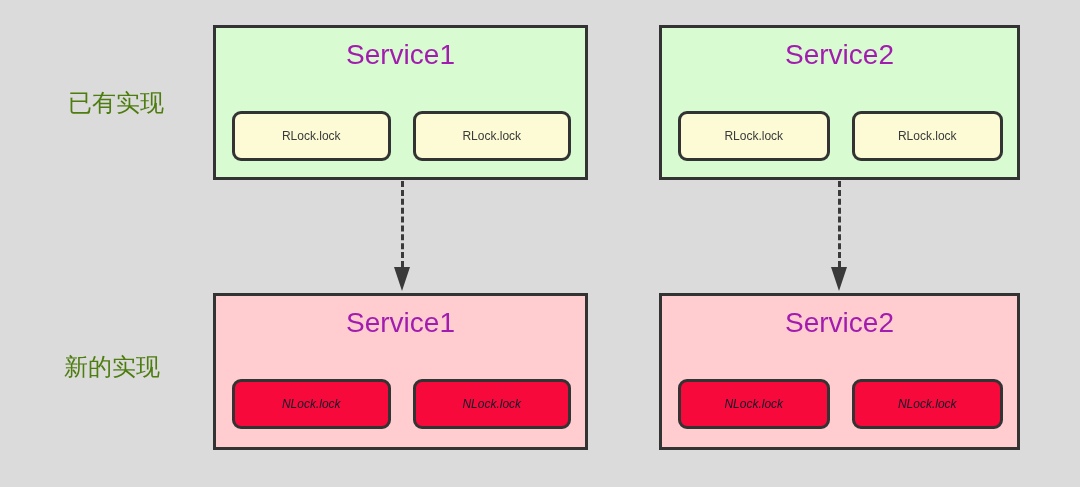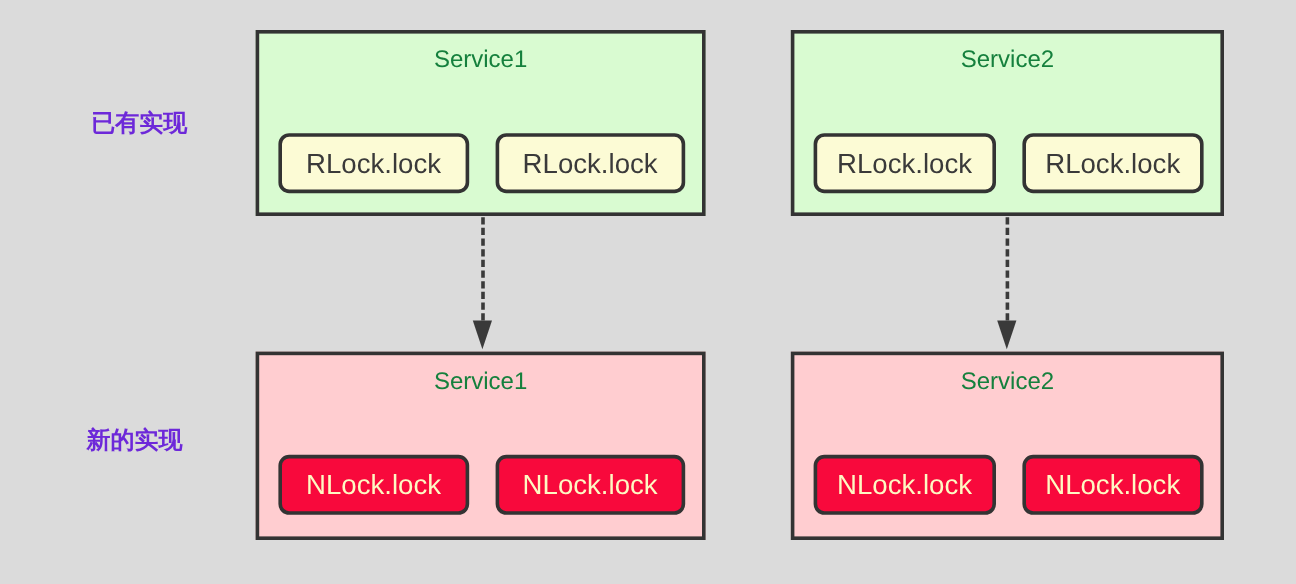--- a/index.html
+++ b/index.html
@@ -9,67 +9,67 @@
   }
   .canvas {
     position: relative;
     width: 1080px;
     height: 487px;
     background: #dbdbdb;
     overflow: hidden;
   }
   .row-label {
     position: absolute;
-    font-size: 20px;
-    font-weight: bold;
-    color: #6d28d9;
+    font-size: 24px;
+    font-weight: normal;
+    color: #4d7c0f;
     white-space: nowrap;
     text-align: center;
     line-height: 30px;
   }
   .row-label.existing { left: 56px; top: 88px; width: 120px; }
   .row-label.new      { left: 52px; top: 352px; width: 120px; }
 
   .service-box {
     position: absolute;
     box-sizing: border-box;
     border: 3px solid #333333;
     height: 155px;
   }
   .service-box.green { background: #d9fbd1; }
   .service-box.pink  { background: #ffcdd0; height: 157px; }
 
   .service-title {
     margin-top: 11px;
     text-align: center;
-    font-size: 20px;
-    color: #15803d;
+    font-size: 28px;
+    color: #a21caf;
   }
   .lock-row {
     position: absolute;
     left: 16px;
     right: 14px;
     top: 83px;
     height: 50px;
     display: flex;
     gap: 22px;
   }
   .lock-box {
     flex: 1;
     box-sizing: border-box;
     border: 3px solid #333333;
     border-radius: 9px;
     display: flex;
     align-items: center;
     justify-content: center;
-    font-size: 23px;
+    font-size: 12px;
     color: #3a3a3a;
   }
   .lock-box.yellow { background: #fcfbd5; }
-  .lock-box.red    { background: #f8093c; color: #fef9c3; }
+  .lock-box.red    { background: #f8093c; color: #0f172a; font-style: italic; }
 
   .arrow {
     position: absolute;
     top: 181px;
     width: 18px;
     display: flex;
     flex-direction: column;
     align-items: center;
   }
   .arrow-line {

